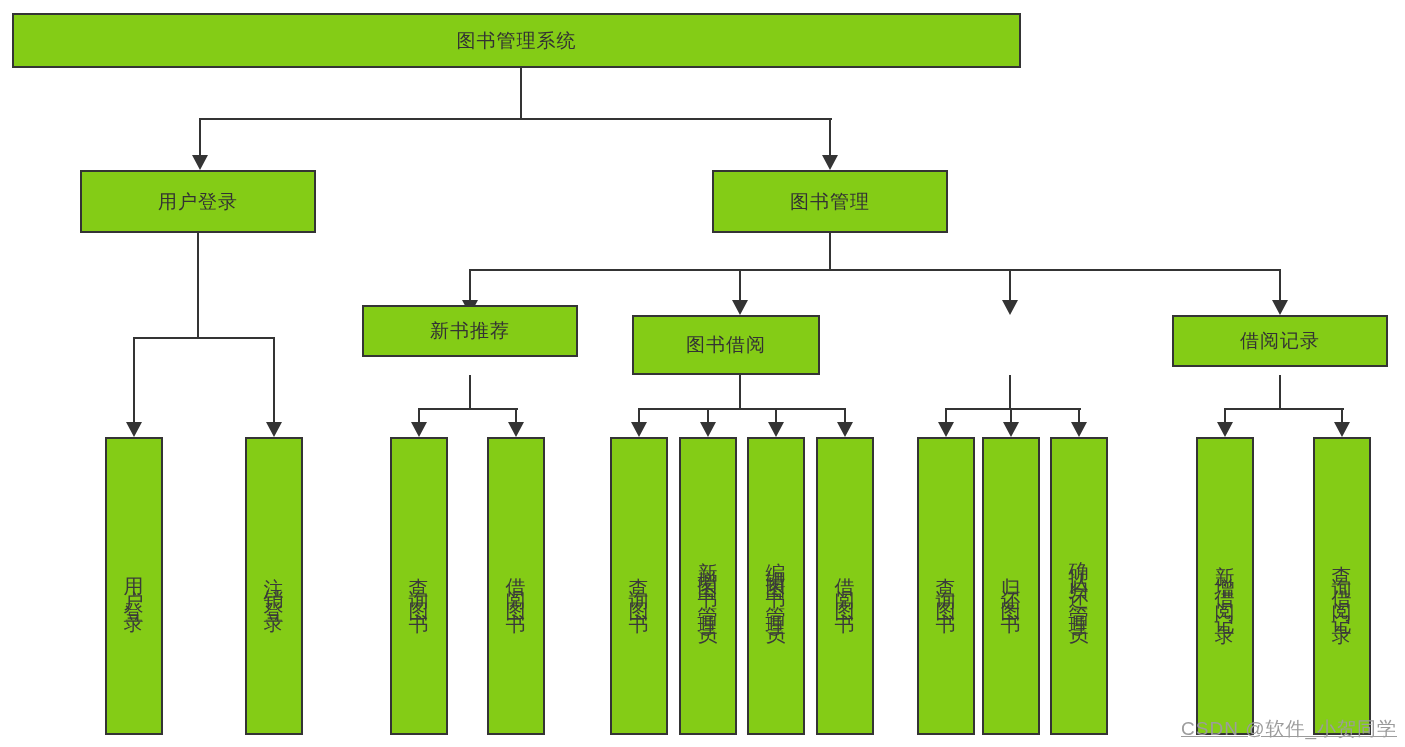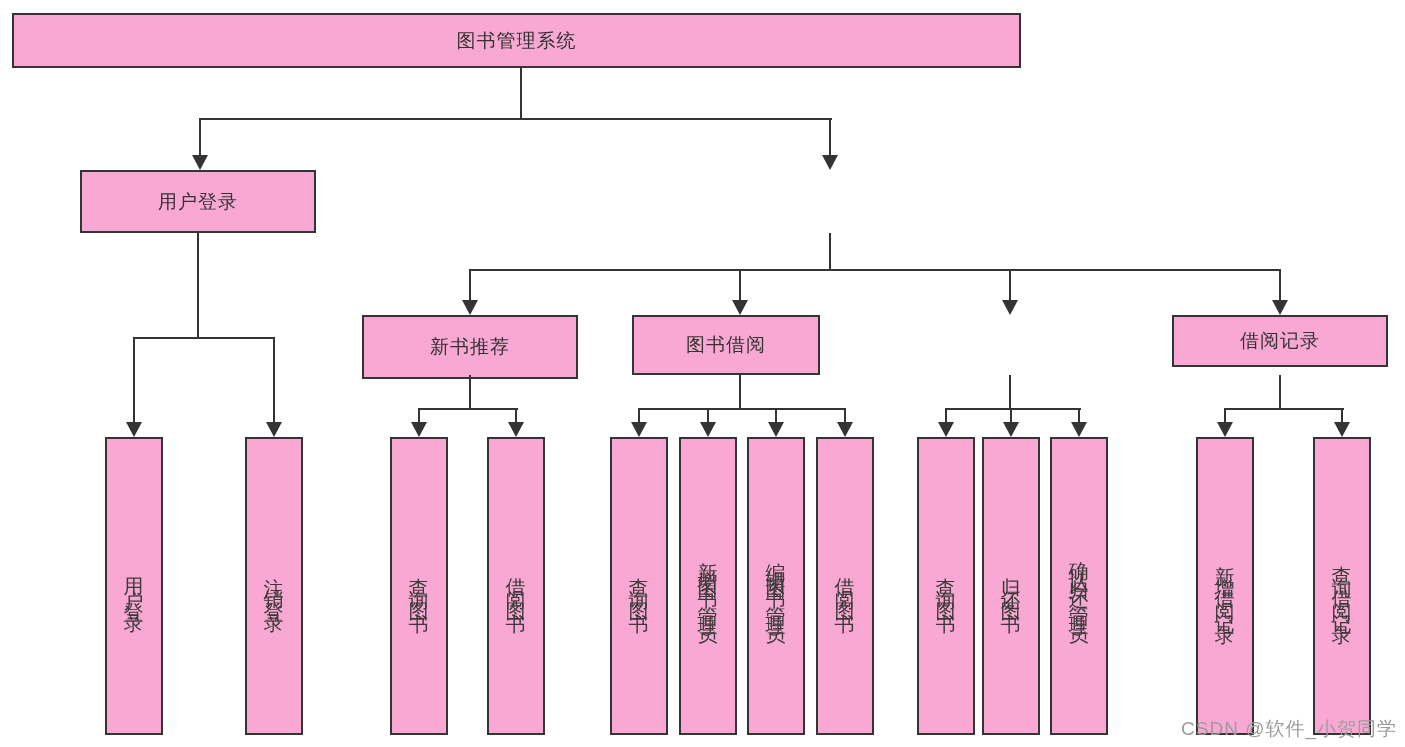--- a/index.html
+++ b/index.html
@@ -7,21 +7,21 @@
     position:relative;
     width:1405px;height:747px;
     background:#ffffff;
     font-family:"Liberation Sans","DejaVu Sans",sans-serif;
     overflow:hidden;
   }
   .box{
     position:absolute;
     box-sizing:border-box;
     border:2px solid #343434;
-    background:#f9a8d4;
+    background:#84cc16;
     display:flex;
     align-items:center;
     justify-content:center;
     color:#333333;
   }
   .hbox{font-size:19px;letter-spacing:1px;}
   .leaf{top:437px;width:58px;height:298px;}
   .leaf .vtext{
     writing-mode:vertical-rl;
     text-orientation:mixed;
@@ -40,20 +40,21 @@
     border-right:8px solid transparent;
     border-top:15px solid #343434;
   }
   #watermark{
     position:absolute;
     right:8px;bottom:5px;
     font-size:19px;
     color:#9c9c9c;
     letter-spacing:1px;
     z-index:5;
+    text-decoration:underline;
   }
 </style>
 </head>
 <body>
 
 <div id="stage">
 
   <div class="box hbox" style="left:12px;top:13px;width:1009px;height:55px">
     <span>图书管理系统</span>
   </div>
@@ -61,40 +62,43 @@
   <div class="vline" style="left:520px;top:68px;height:50px"></div>
   <div class="hline" style="left:199px;top:118px;width:633px"></div>
   <div class="vline" style="left:199px;top:118px;height:38px"></div>
   <div class="vline" style="left:829px;top:118px;height:38px"></div>
   <div class="arrow" style="left:192px;top:155px"></div>
   <div class="arrow" style="left:822px;top:155px"></div>
 
   <div class="box hbox" style="left:80px;top:170px;width:236px;height:63px">
     <span>用户登录</span>
   </div>
+  <div class="box hbox" style="left:712px;top:170px;width:236px;height:63px">
+    <span>图书管理</span>
+  </div>
 
   <div class="vline" style="left:197px;top:233px;height:104px"></div>
   <div class="hline" style="left:133px;top:337px;width:142px"></div>
   <div class="vline" style="left:133px;top:337px;height:85px"></div>
   <div class="vline" style="left:273px;top:337px;height:85px"></div>
   <div class="arrow" style="left:126px;top:422px"></div>
   <div class="arrow" style="left:266px;top:422px"></div>
 
   <div class="vline" style="left:829px;top:233px;height:36px"></div>
   <div class="hline" style="left:469px;top:269px;width:812px"></div>
   <div class="vline" style="left:469px;top:269px;height:31px"></div>
   <div class="vline" style="left:739px;top:269px;height:31px"></div>
   <div class="vline" style="left:1009px;top:269px;height:31px"></div>
   <div class="vline" style="left:1279px;top:269px;height:31px"></div>
   <div class="arrow" style="left:462px;top:300px"></div>
   <div class="arrow" style="left:732px;top:300px"></div>
   <div class="arrow" style="left:1002px;top:300px"></div>
   <div class="arrow" style="left:1272px;top:300px"></div>
 
-  <div class="box hbox" style="left:362px;top:315px;width:216px;height:64px">
+  <div class="box hbox" style="left:362px;top:305px;width:216px;height:52px">
     <span>新书推荐</span>
   </div>
   <div class="box hbox" style="left:632px;top:315px;width:188px;height:60px">
     <span>图书借阅</span>
   </div>
   <div class="box hbox" style="left:1172px;top:315px;width:216px;height:52px">
     <span>借阅记录</span>
   </div>
 
   <div class="vline" style="left:469px;top:375px;height:33px"></div>

